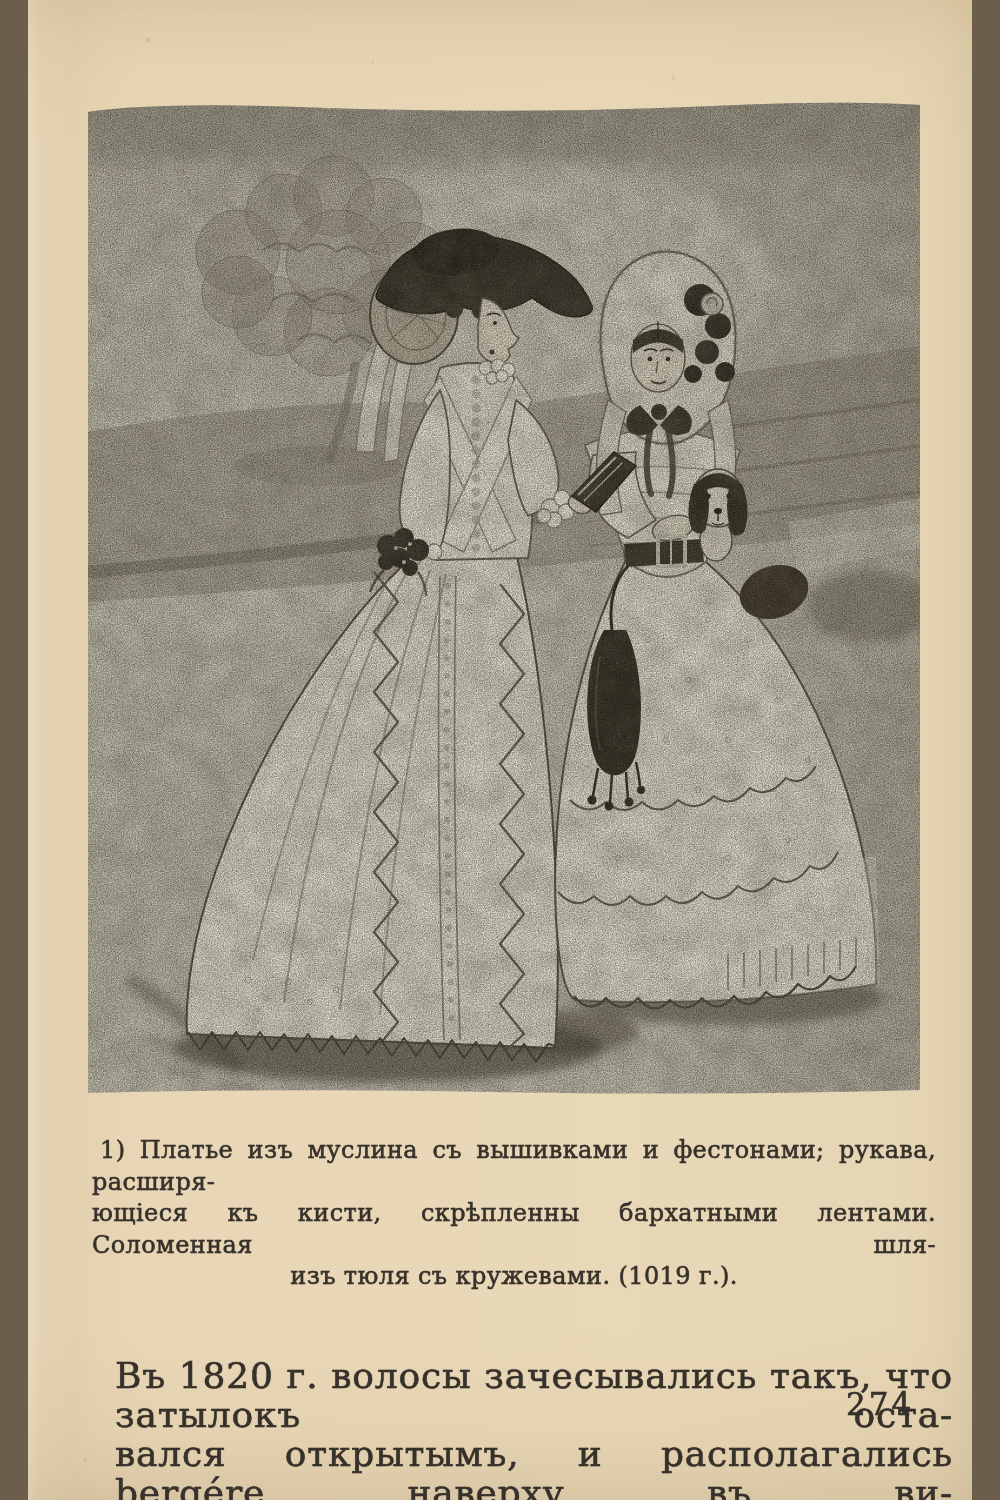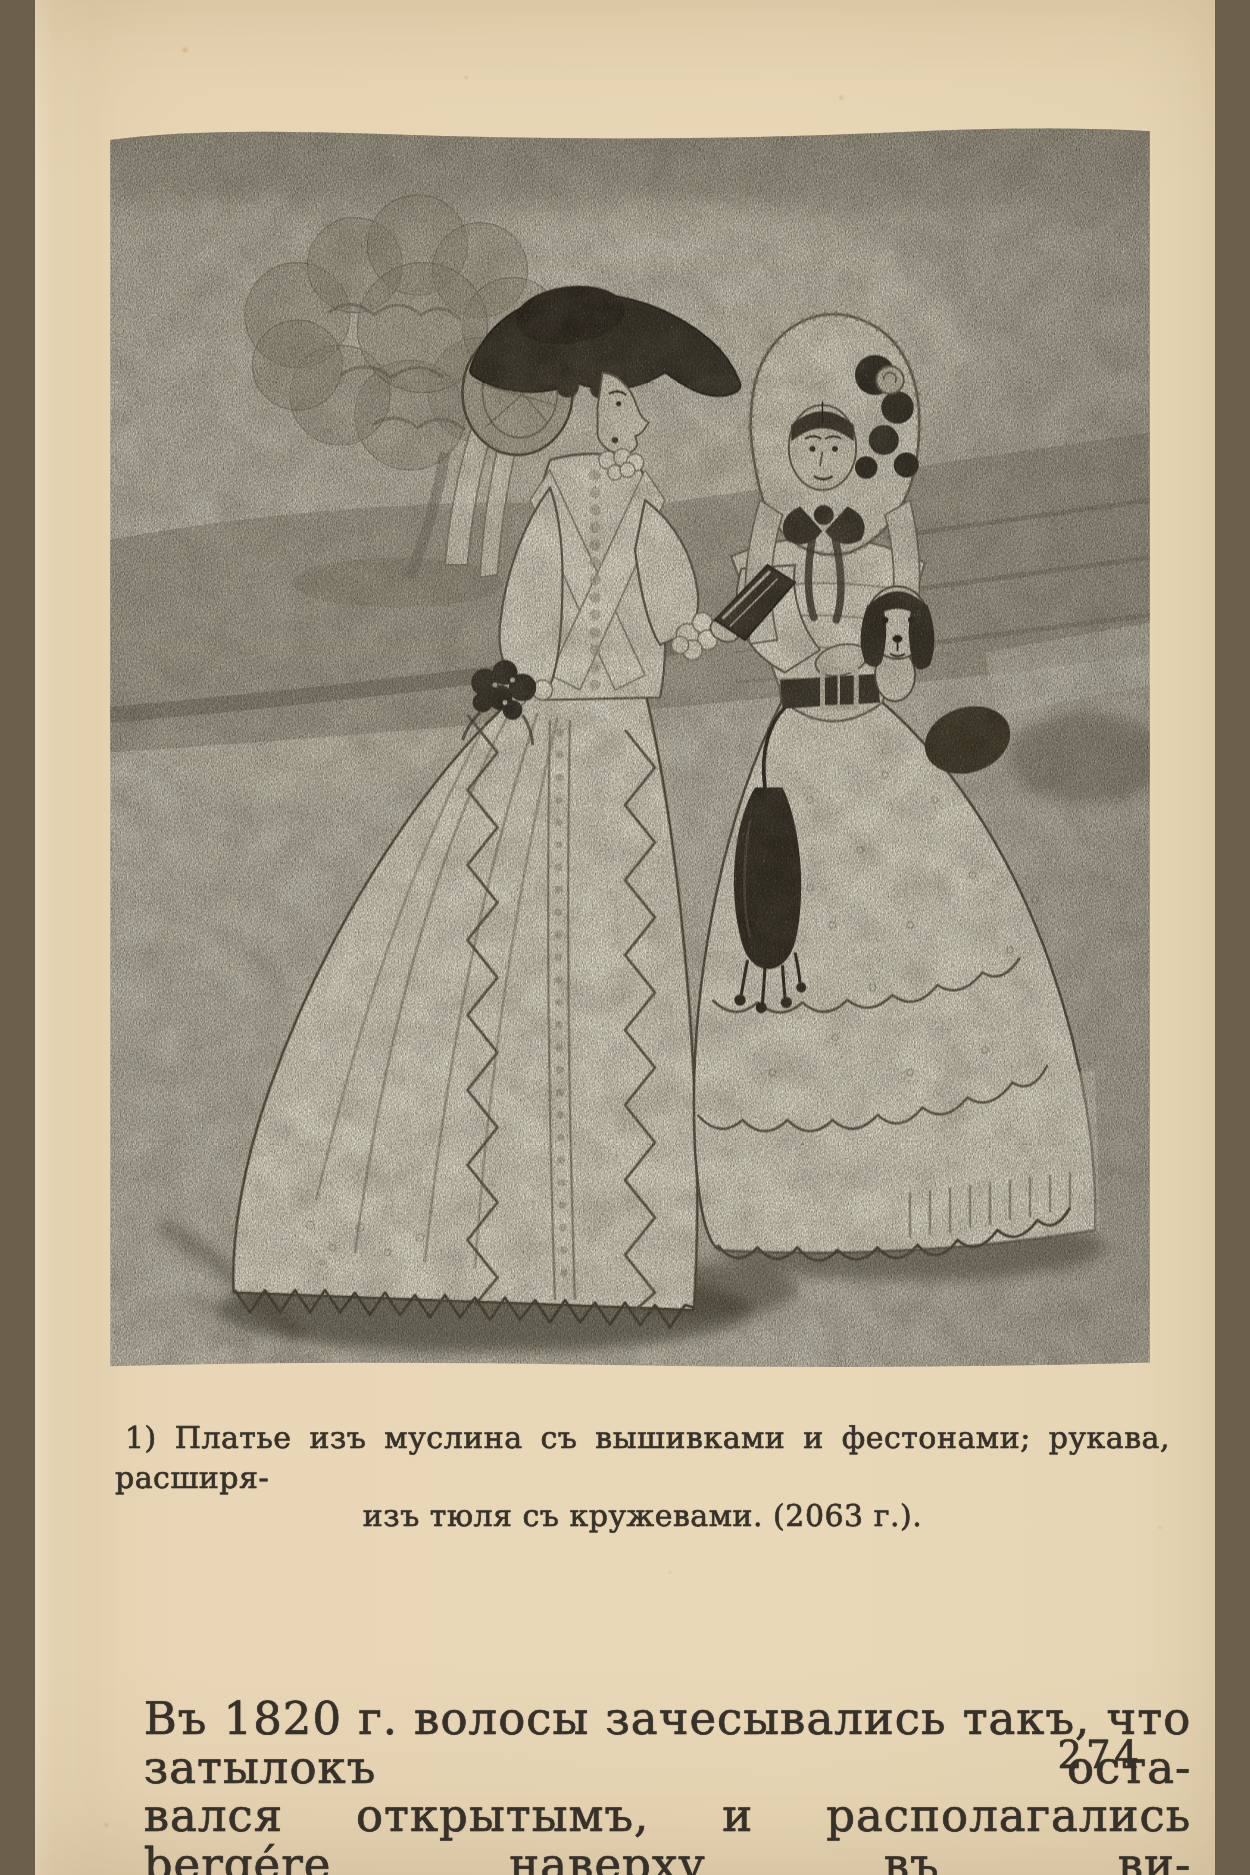--- a/index.html
+++ b/index.html
@@ -354,21 +354,22 @@
       <g>
         <rect x="0" y="0" width="832" height="996" filter="url(#blotch)" opacity="0.5"></rect>
         <rect x="0" y="0" width="832" height="996" filter="url(#grainDark)" opacity="0.5"></rect>
         <rect x="0" y="0" width="832" height="996" filter="url(#grainLight)" opacity="0.55"></rect>
       </g>
     </g>
   </svg>
 
   <div class="caption">
     <div class="cap-line just">1) Платье изъ муслина съ вышивками и фестонами; рукава, расширя-</div>
-    <div class="cap-line center">изъ тюля съ кружевами. (2063 г.).</div>
+    <div class="cap-line just">ющіеся къ кисти, скрѣпленны бархатными лентами.  Соломенная шля-</div>
+    <div class="cap-line center">изъ тюля съ кружевами. (1019 г.).</div>
   </div>
 
   <div class="bodytext">
     <div class="body-line">Въ 1820 г. волосы зачесывались такъ, что затылокъ оста-</div>
     <div class="body-line">вался открытымъ, и располагались bergére наверху въ ви-</div>
   </div>
 
   <div class="pagenum">274</div>
 </div>
 

